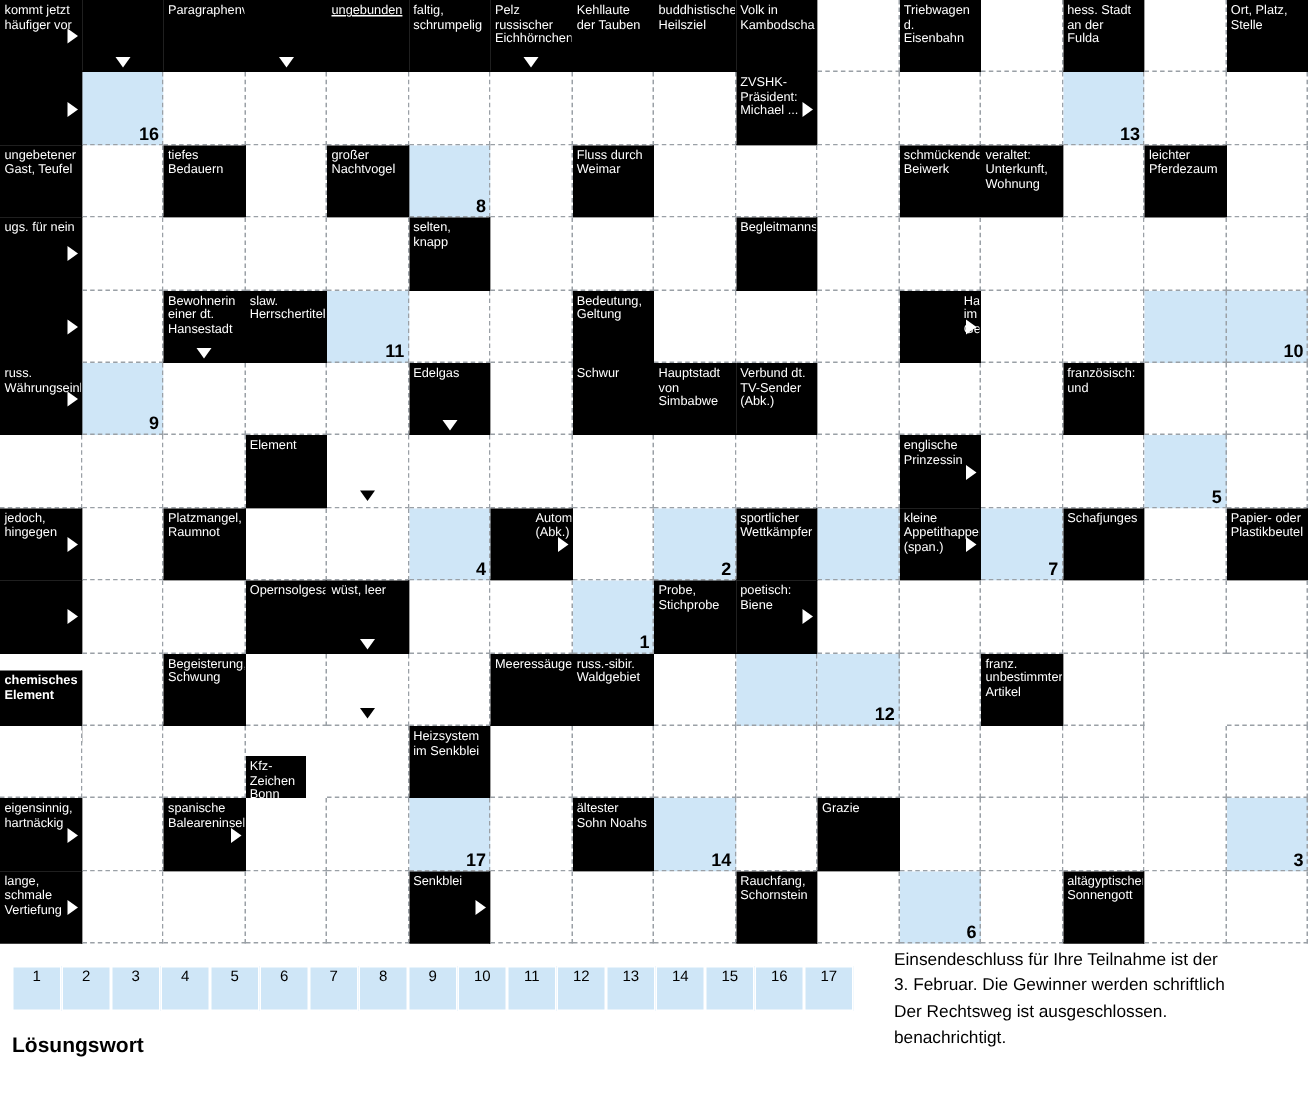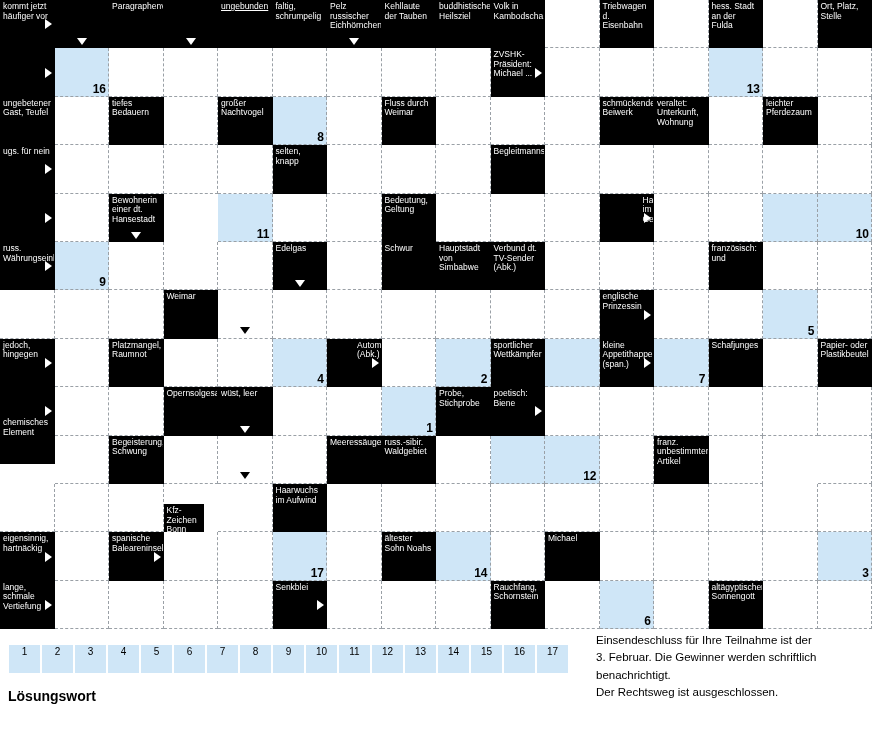--- a/index.html
+++ b/index.html
@@ -185,20 +185,21 @@
     <div class="cell clue" style="left: 490.5px; top: 145.2px; width: 54.5px; height: 48.4px;"><span>Begleitmannschaft</span></div>
     <div class="cell" style="left: 545px; top: 145.2px; width: 54.5px; height: 48.4px;"></div>
     <div class="cell" style="left: 599.5px; top: 145.2px; width: 54.5px; height: 48.4px;"></div>
     <div class="cell" style="left: 654px; top: 145.2px; width: 54.5px; height: 48.4px;"></div>
     <div class="cell" style="left: 708.5px; top: 145.2px; width: 54.5px; height: 48.4px;"></div>
     <div class="cell" style="left: 763px; top: 145.2px; width: 54.5px; height: 48.4px;"></div>
     <div class="cell" style="left: 817.5px; top: 145.2px; width: 54.5px; height: 48.4px;"></div>
     <div class="cell clue" style="left: 0px; top: 193.6px; width: 54.5px; height: 48.4px;"><span></span><span class="arw wright" style="left: 44.5px; top: 19.2px;"></span></div>
     <div class="cell" style="left: 54.5px; top: 193.6px; width: 54.5px; height: 48.4px;"></div>
     <div class="cell clue" style="left: 109px; top: 193.6px; width: 54.5px; height: 48.4px;"><span>Bewohnerin einer dt. Hansestadt</span><span class="arw wdown" style="left: 22.25px; top: 38.4px;"></span></div>
+    <div class="cell clue" style="left: 163.5px; top: 193.6px; width: 54.5px; height: 48.4px;"><span>slaw. Herrschertitel</span></div>
     <div class="cell blue" style="left: 218px; top: 193.6px; width: 54.5px; height: 48.4px;">
       <span class="num">11</span>
     </div>
     <div class="cell" style="left: 272.5px; top: 193.6px; width: 54.5px; height: 48.4px;"></div>
     <div class="cell" style="left: 327px; top: 193.6px; width: 54.5px; height: 48.4px;"></div>
     <div class="cell clue" style="left: 381.5px; top: 193.6px; width: 54.5px; height: 48.4px;"><span>Bedeutung, Geltung</span></div>
     <div class="cell" style="left: 436px; top: 193.6px; width: 54.5px; height: 48.4px;"></div>
     <div class="cell" style="left: 490.5px; top: 193.6px; width: 54.5px; height: 48.4px;"></div>
     <div class="cell" style="left: 545px; top: 193.6px; width: 54.5px; height: 48.4px;"></div>
     <div class="cell clue" style="left: 599.5px; top: 193.6px; width: 54.5px; height: 48.4px; padding-left: 43px;"><span>Haarwuchs im Gesicht</span><span class="arw wright" style="left: 44.5px; top: 19.2px;"></span></div>
@@ -222,21 +223,21 @@
     <div class="cell clue" style="left: 490.5px; top: 242px; width: 54.5px; height: 48.4px;"><span>Verbund dt. TV-Sender (Abk.)</span></div>
     <div class="cell" style="left: 545px; top: 242px; width: 54.5px; height: 48.4px;"></div>
     <div class="cell" style="left: 599.5px; top: 242px; width: 54.5px; height: 48.4px;"></div>
     <div class="cell" style="left: 654px; top: 242px; width: 54.5px; height: 48.4px;"></div>
     <div class="cell clue" style="left: 708.5px; top: 242px; width: 54.5px; height: 48.4px;"><span>französisch: und</span></div>
     <div class="cell" style="left: 763px; top: 242px; width: 54.5px; height: 48.4px;"></div>
     <div class="cell" style="left: 817.5px; top: 242px; width: 54.5px; height: 48.4px;"></div>
     <div class="cell" style="left: 0px; top: 290.4px; width: 54.5px; height: 48.4px;"></div>
     <div class="cell" style="left: 54.5px; top: 290.4px; width: 54.5px; height: 48.4px;"></div>
     <div class="cell" style="left: 109px; top: 290.4px; width: 54.5px; height: 48.4px;"></div>
-    <div class="cell clue" style="left: 163.5px; top: 290.4px; width: 54.5px; height: 48.4px;"><span>Weimar</span></div>
+    <div class="cell clue" style="left: 163.5px; top: 290.4px; width: 54.5px; height: 48.4px;"><span>Element</span></div>
     <div class="cell" style="left: 218px; top: 290.4px; width: 54.5px; height: 48.4px;"></div>
     <div class="cell" style="left: 272.5px; top: 290.4px; width: 54.5px; height: 48.4px;"></div>
     <div class="cell" style="left: 327px; top: 290.4px; width: 54.5px; height: 48.4px;"></div>
     <div class="cell" style="left: 381.5px; top: 290.4px; width: 54.5px; height: 48.4px;"></div>
     <div class="cell" style="left: 436px; top: 290.4px; width: 54.5px; height: 48.4px;"></div>
     <div class="cell" style="left: 490.5px; top: 290.4px; width: 54.5px; height: 48.4px;"></div>
     <div class="cell" style="left: 545px; top: 290.4px; width: 54.5px; height: 48.4px;"></div>
     <div class="cell clue" style="left: 599.5px; top: 290.4px; width: 54.5px; height: 48.4px;"><span>englische Prinzessin</span><span class="arw wright" style="left: 44.5px; top: 19.2px;"></span></div>
     <div class="cell" style="left: 654px; top: 290.4px; width: 54.5px; height: 48.4px;"></div>
     <div class="cell" style="left: 708.5px; top: 290.4px; width: 54.5px; height: 48.4px;"></div>
@@ -277,21 +278,21 @@
       <span class="num">1</span>
     </div>
     <div class="cell clue" style="left: 436px; top: 387.2px; width: 54.5px; height: 48.4px;"><span>Probe, Stichprobe</span></div>
     <div class="cell clue" style="left: 490.5px; top: 387.2px; width: 54.5px; height: 48.4px;"><span>poetisch: Biene</span><span class="arw wright" style="left: 44.5px; top: 19.2px;"></span></div>
     <div class="cell" style="left: 545px; top: 387.2px; width: 54.5px; height: 48.4px;"></div>
     <div class="cell" style="left: 599.5px; top: 387.2px; width: 54.5px; height: 48.4px;"></div>
     <div class="cell" style="left: 654px; top: 387.2px; width: 54.5px; height: 48.4px;"></div>
     <div class="cell" style="left: 708.5px; top: 387.2px; width: 54.5px; height: 48.4px;"></div>
     <div class="cell" style="left: 763px; top: 387.2px; width: 54.5px; height: 48.4px;"></div>
     <div class="cell" style="left: 817.5px; top: 387.2px; width: 54.5px; height: 48.4px;"></div>
-    <div class="cell clue" style="left: 0px; top: 416px; width: 54.5px; height: 48.4px;"><span>chemisches Element</span></div>
+    <div class="cell clue" style="left: 0px; top: 447px; width: 54.5px; height: 48.4px; font-weight: bold;"><span>chemisches Element</span></div>
     <div class="cell" style="left: 54.5px; top: 435.6px; width: 54.5px; height: 48.4px;"></div>
     <div class="cell clue" style="left: 109px; top: 435.6px; width: 54.5px; height: 48.4px;"><span>Begeisterung, Schwung</span></div>
     <div class="cell" style="left: 163.5px; top: 435.6px; width: 54.5px; height: 48.4px;"></div>
     <div class="cell" style="left: 218px; top: 435.6px; width: 54.5px; height: 48.4px;"></div>
     <div class="cell" style="left: 272.5px; top: 435.6px; width: 54.5px; height: 48.4px;"></div>
     <div class="cell clue" style="left: 327px; top: 435.6px; width: 54.5px; height: 48.4px;"><span>Meeressäugetier</span></div>
     <div class="cell clue" style="left: 381.5px; top: 435.6px; width: 54.5px; height: 48.4px;"><span>russ.-sibir. Waldgebiet</span></div>
     <div class="cell" style="left: 436px; top: 435.6px; width: 54.5px; height: 48.4px;"></div>
     <div class="cell blue" style="left: 490.5px; top: 435.6px; width: 54.5px; height: 48.4px;"></div>
     <div class="cell blue" style="left: 545px; top: 435.6px; width: 54.5px; height: 48.4px;">
@@ -299,21 +300,21 @@
     </div>
     <div class="cell" style="left: 599.5px; top: 435.6px; width: 54.5px; height: 48.4px;"></div>
     <div class="cell clue" style="left: 654px; top: 435.6px; width: 54.5px; height: 48.4px;"><span>franz. unbestimmter Artikel</span></div>
     <div class="cell" style="left: 708.5px; top: 435.6px; width: 54.5px; height: 48.4px;"></div>
     <div class="cell" style="left: 817.5px; top: 435.6px; width: 54.5px; height: 48.4px;"></div>
     <div class="cell" style="left: 0px; top: 484px; width: 54.5px; height: 48.4px;"></div>
     <div class="cell" style="left: 54.5px; top: 484px; width: 54.5px; height: 48.4px;"></div>
     <div class="cell" style="left: 109px; top: 484px; width: 54.5px; height: 48.4px;"></div>
     <div class="cell clue" style="left: 163.5px; top: 504px; width: 40px; height: 48.4px;"><span>Kfz-Zeichen Bonn</span><span class="arw wright" style="left: 44.5px; top: 19.2px;"></span></div>
     <div class="cell" style="left: 218px; top: 484px; width: 54.5px; height: 48.4px;"></div>
-    <div class="cell clue" style="left: 272.5px; top: 484px; width: 54.5px; height: 48.4px;"><span>Haarwuchs im Aufwind</span></div>
+    <div class="cell clue" style="left: 272.5px; top: 484px; width: 54.5px; height: 48.4px;"><span>Heizsystem im Senkblei</span></div>
     <div class="cell" style="left: 327px; top: 484px; width: 54.5px; height: 48.4px;"></div>
     <div class="cell" style="left: 381.5px; top: 484px; width: 54.5px; height: 48.4px;"></div>
     <div class="cell" style="left: 436px; top: 484px; width: 54.5px; height: 48.4px;"></div>
     <div class="cell" style="left: 490.5px; top: 484px; width: 54.5px; height: 48.4px;"></div>
     <div class="cell" style="left: 545px; top: 484px; width: 54.5px; height: 48.4px;"></div>
     <div class="cell" style="left: 599.5px; top: 484px; width: 54.5px; height: 48.4px;"></div>
     <div class="cell" style="left: 654px; top: 484px; width: 54.5px; height: 48.4px;"></div>
     <div class="cell" style="left: 708.5px; top: 484px; width: 54.5px; height: 48.4px;"></div>
     <div class="cell" style="left: 763px; top: 484px; width: 54.5px; height: 48.4px;"></div>
     <div class="cell" style="left: 817.5px; top: 484px; width: 54.5px; height: 48.4px;"></div>
@@ -324,21 +325,21 @@
     <div class="cell" style="left: 218px; top: 532.4px; width: 54.5px; height: 48.4px;"></div>
     <div class="cell blue" style="left: 272.5px; top: 532.4px; width: 54.5px; height: 48.4px;">
       <span class="num">17</span>
     </div>
     <div class="cell" style="left: 327px; top: 532.4px; width: 54.5px; height: 48.4px;"></div>
     <div class="cell clue" style="left: 381.5px; top: 532.4px; width: 54.5px; height: 48.4px;"><span>ältester Sohn Noahs</span></div>
     <div class="cell blue" style="left: 436px; top: 532.4px; width: 54.5px; height: 48.4px;">
       <span class="num">14</span>
     </div>
     <div class="cell" style="left: 490.5px; top: 532.4px; width: 54.5px; height: 48.4px;"></div>
-    <div class="cell clue" style="left: 545px; top: 532.4px; width: 54.5px; height: 48.4px;"><span>Michael</span></div>
+    <div class="cell clue" style="left: 545px; top: 532.4px; width: 54.5px; height: 48.4px;"><span>Grazie</span></div>
     <div class="cell" style="left: 599.5px; top: 532.4px; width: 54.5px; height: 48.4px;"></div>
     <div class="cell" style="left: 654px; top: 532.4px; width: 54.5px; height: 48.4px;"></div>
     <div class="cell" style="left: 708.5px; top: 532.4px; width: 54.5px; height: 48.4px;"></div>
     <div class="cell" style="left: 763px; top: 532.4px; width: 54.5px; height: 48.4px;"></div>
     <div class="cell blue" style="left: 817.5px; top: 532.4px; width: 54.5px; height: 48.4px;">
       <span class="num">3</span>
     </div>
     <div class="cell clue" style="left: 0px; top: 580.8px; width: 54.5px; height: 48.4px;"><span>lange, schmale Vertiefung</span><span class="arw wright" style="left: 44.5px; top: 19.2px;"></span></div>
     <div class="cell" style="left: 54.5px; top: 580.8px; width: 54.5px; height: 48.4px;"></div>
     <div class="cell" style="left: 109px; top: 580.8px; width: 54.5px; height: 48.4px;"></div>
@@ -413,16 +414,16 @@
         <span class="sn">16</span>
       </div>
       <div class="sol-cell">
         <span class="sn">17</span>
       </div>
     </div>
   <div id="solution-label">Lösungswort</div>
   <div id="notice">
     <p>Einsendeschluss für Ihre Teilnahme ist der</p>
     <p>3. Februar. Die Gewinner werden schriftlich</p>
+    <p>Der Rechtsweg ist ausgeschlossen.</p>
     <p>benachrichtigt.</p>
-    <p>Der Rechtsweg ist ausgeschlossen.</p>
   </div>
 </div>
 
 </body></html>

